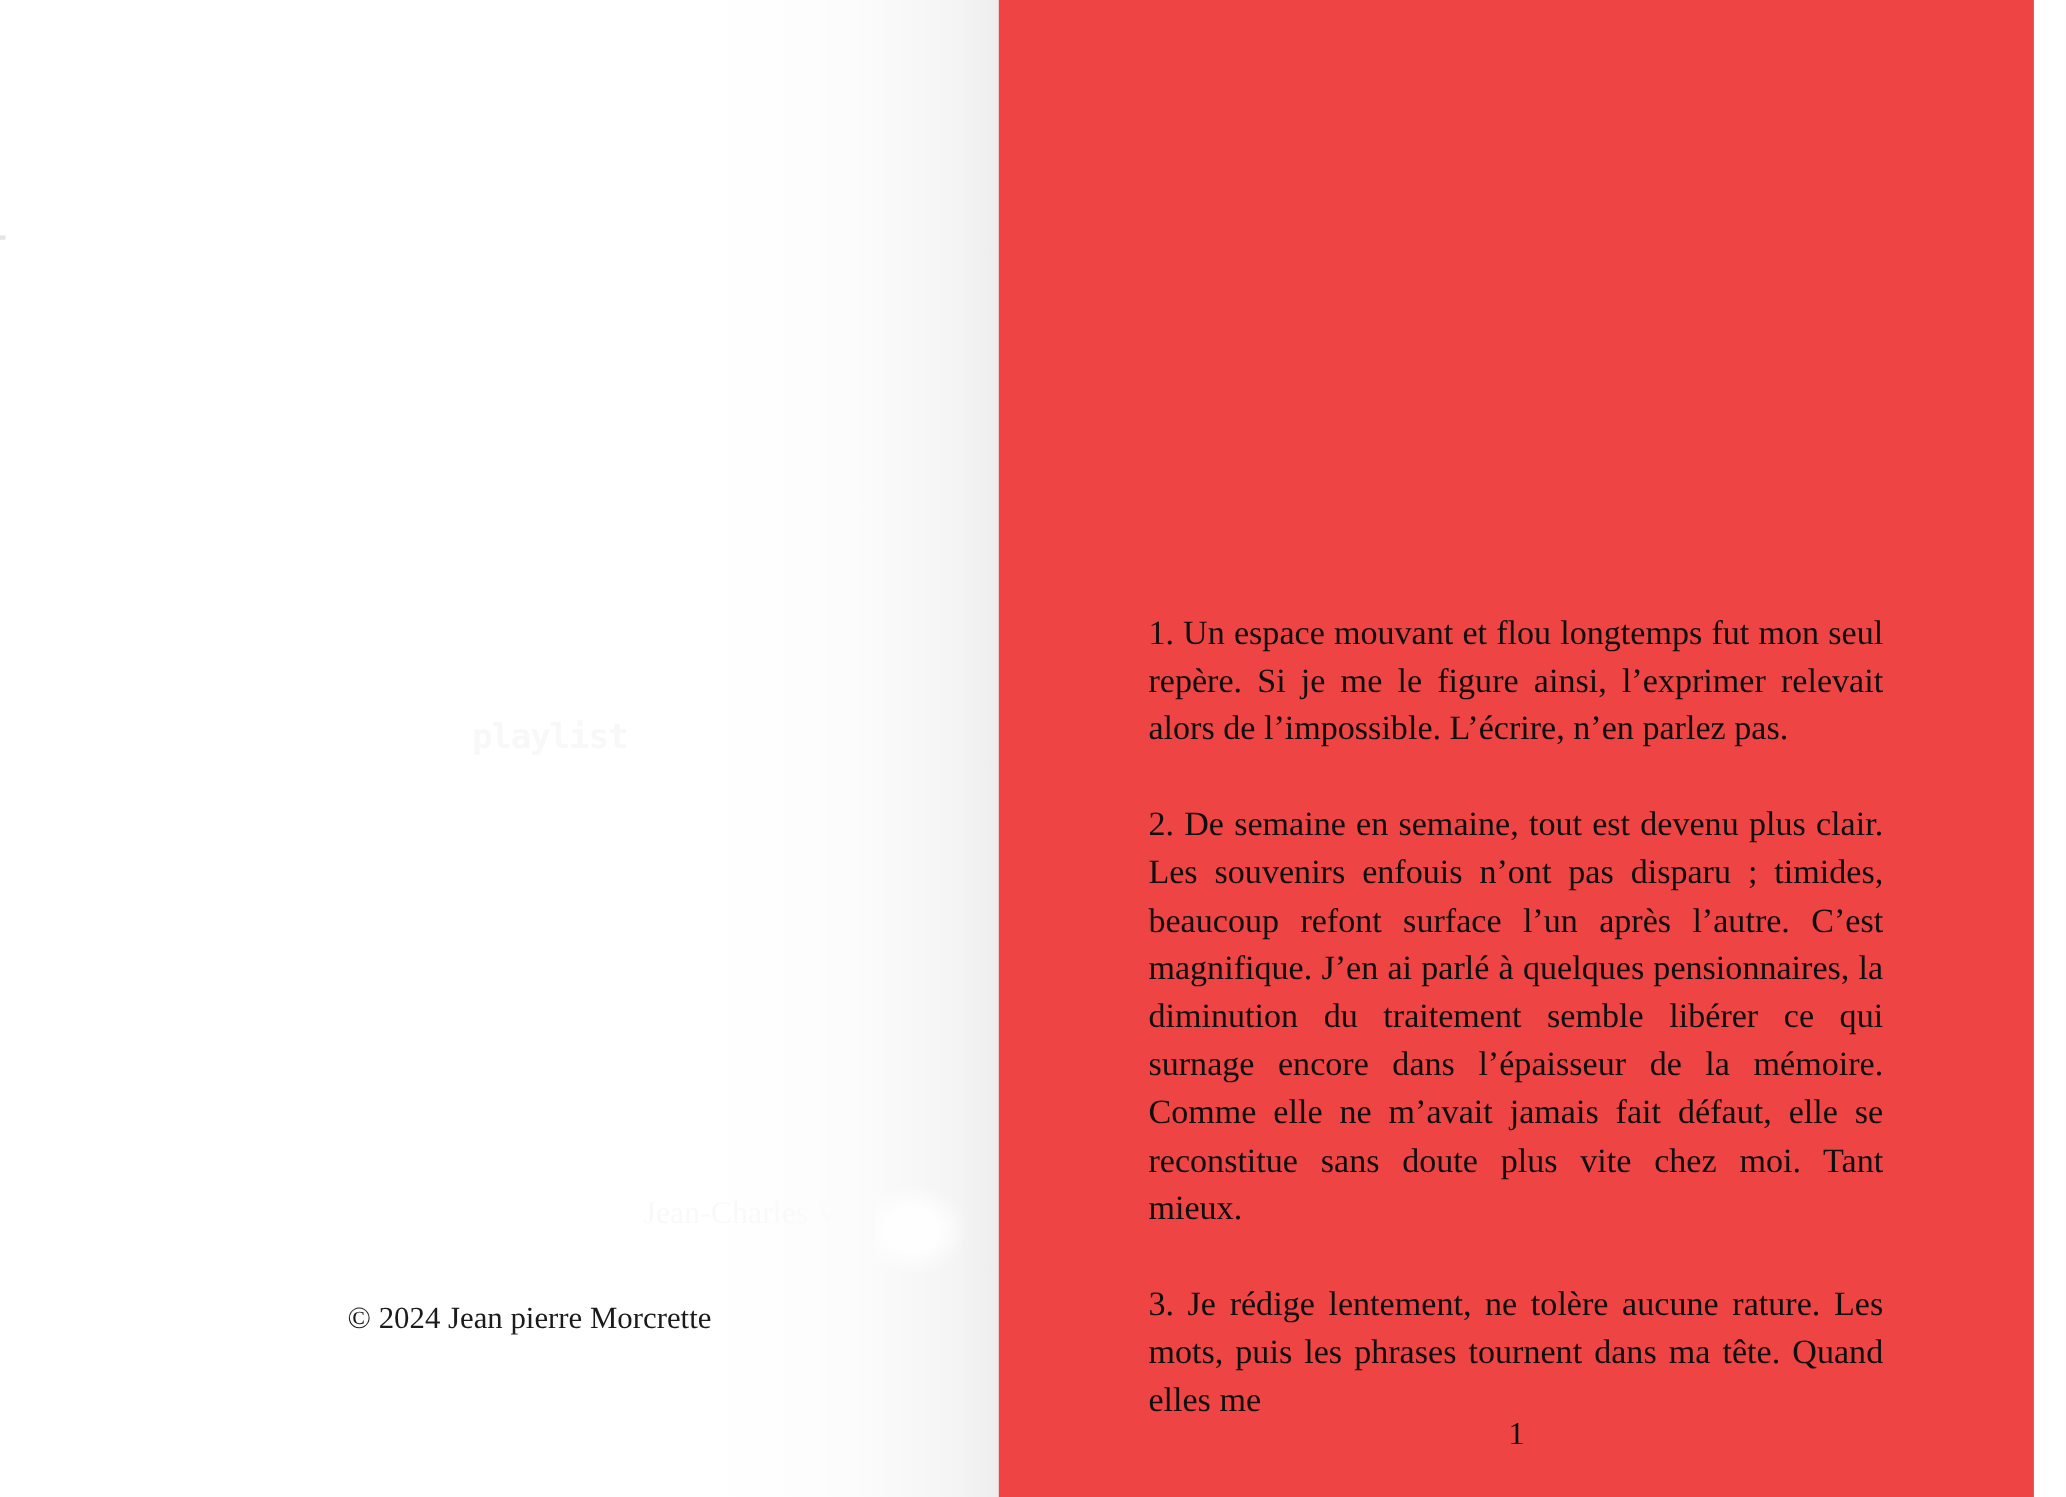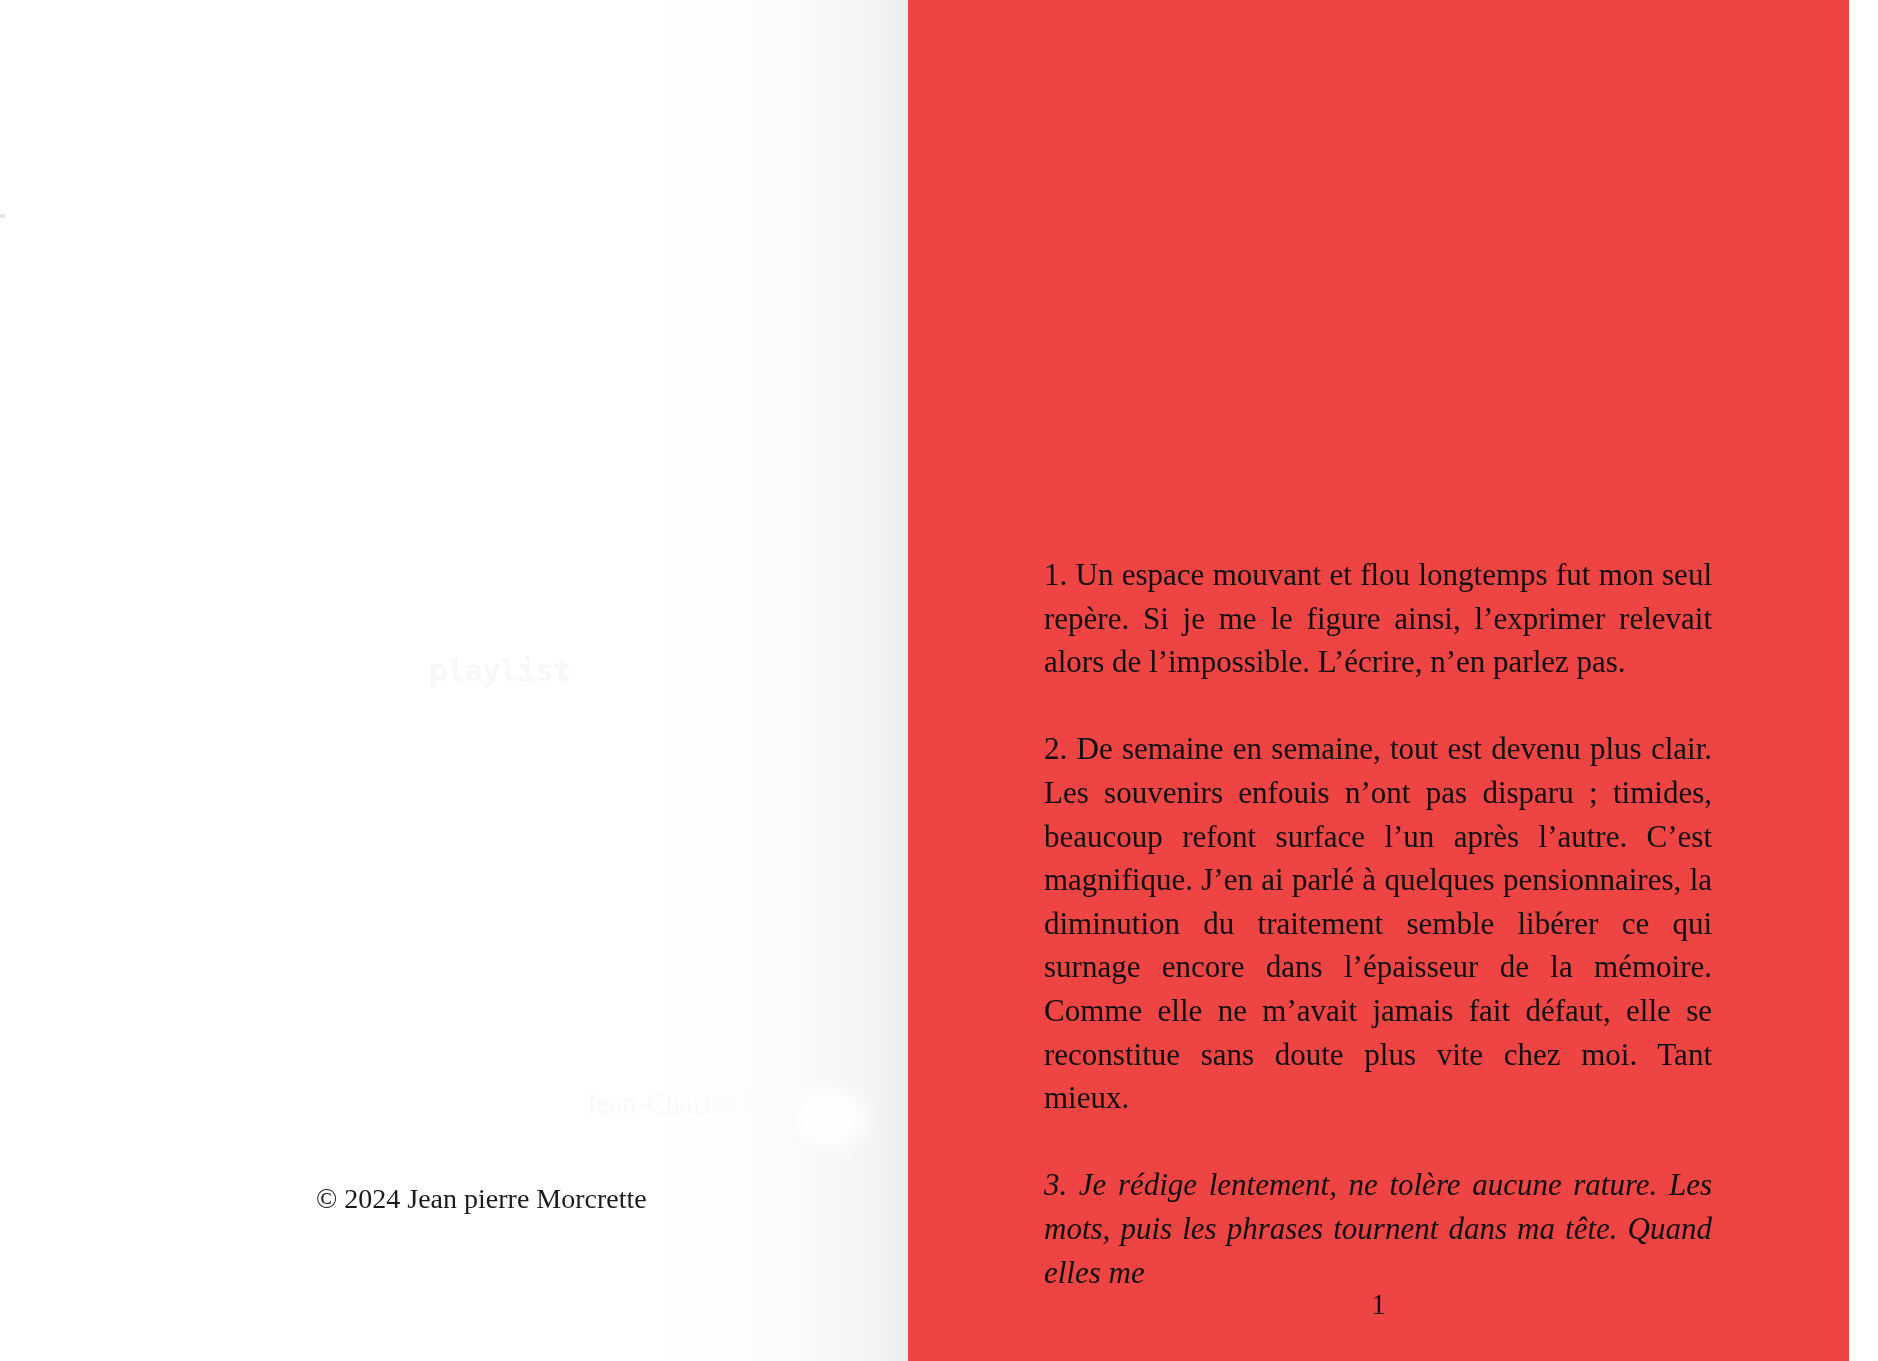--- a/index.html
+++ b/index.html
@@ -94,21 +94,20 @@
     font-size: 31px;
     line-height: 43.6px;
     color: #0f0f0f;
     text-align: justify;
   }
   .text-block p {
     margin: 0 0 43.6px 0;
   }
   .text-block p:last-child {
     margin-bottom: 0;
-    font-style: italic;
   }
   .page-number {
     position: absolute;
     left: 0; top: 1288px;
     width: 941px;
     text-align: center;
     font-family: "Liberation Serif", serif;
     font-size: 29px;
     color: #111111;
   }

